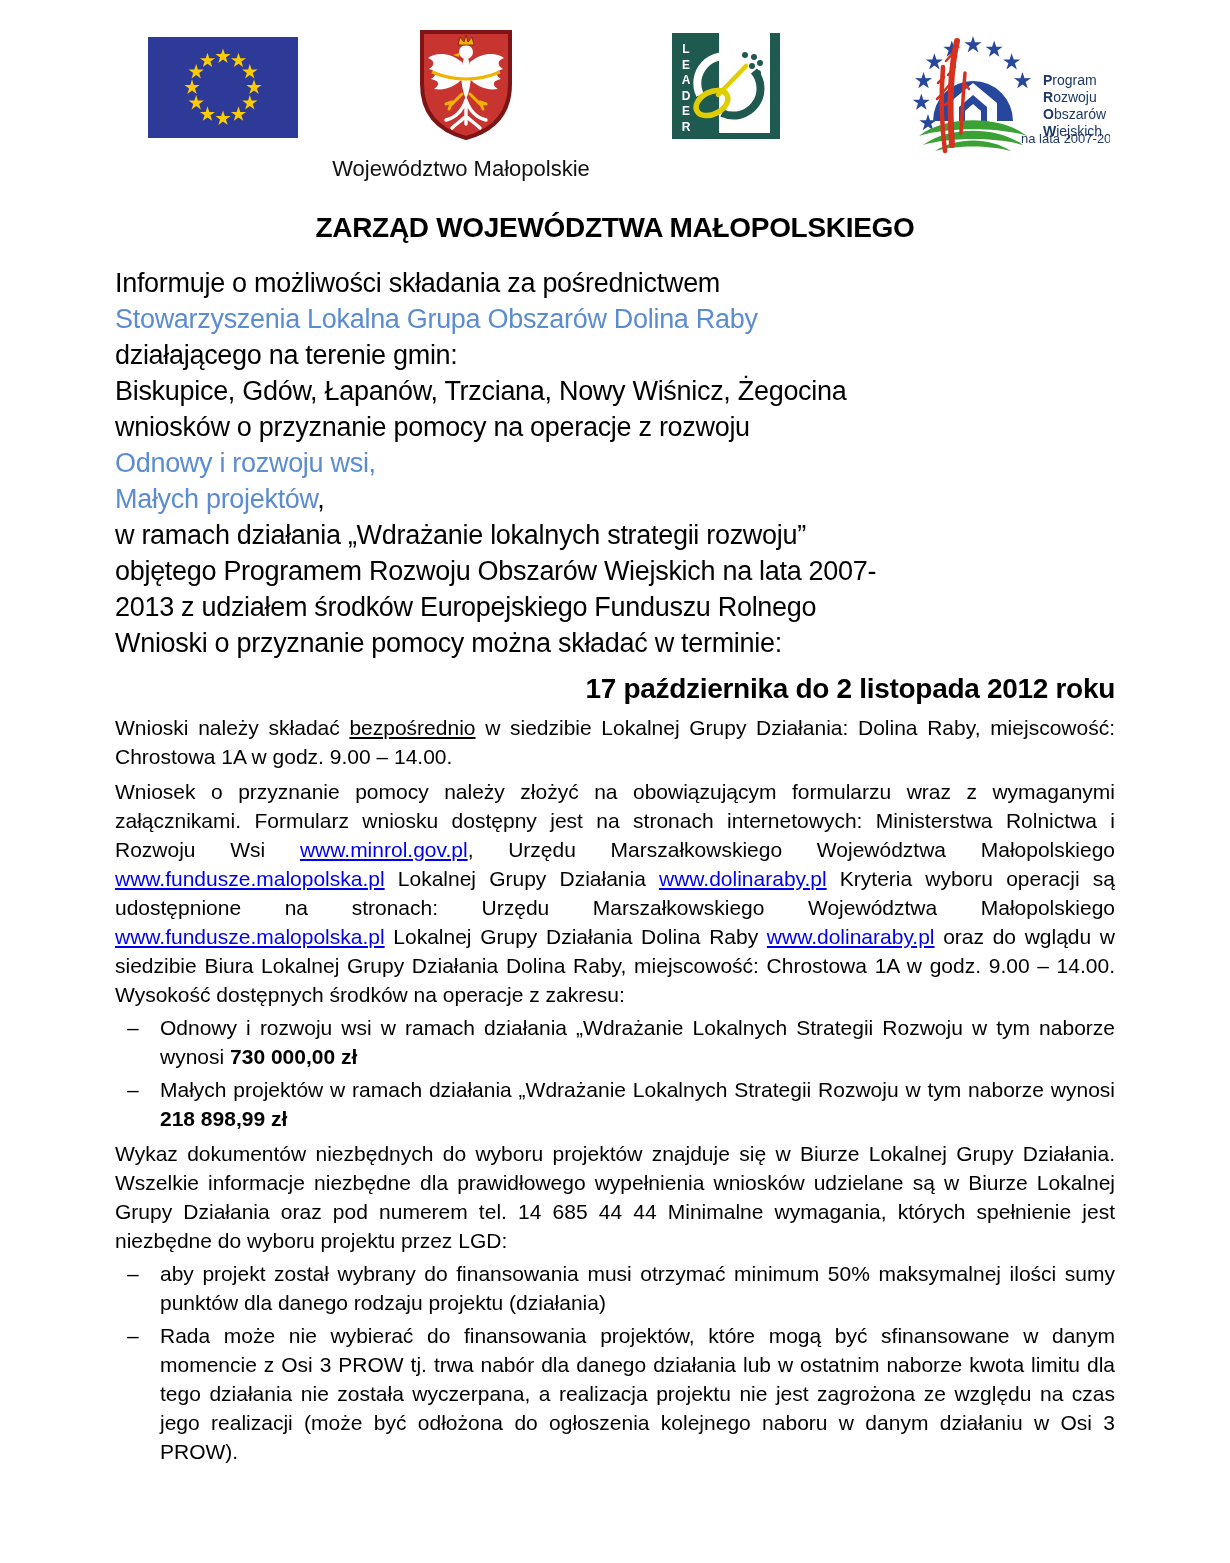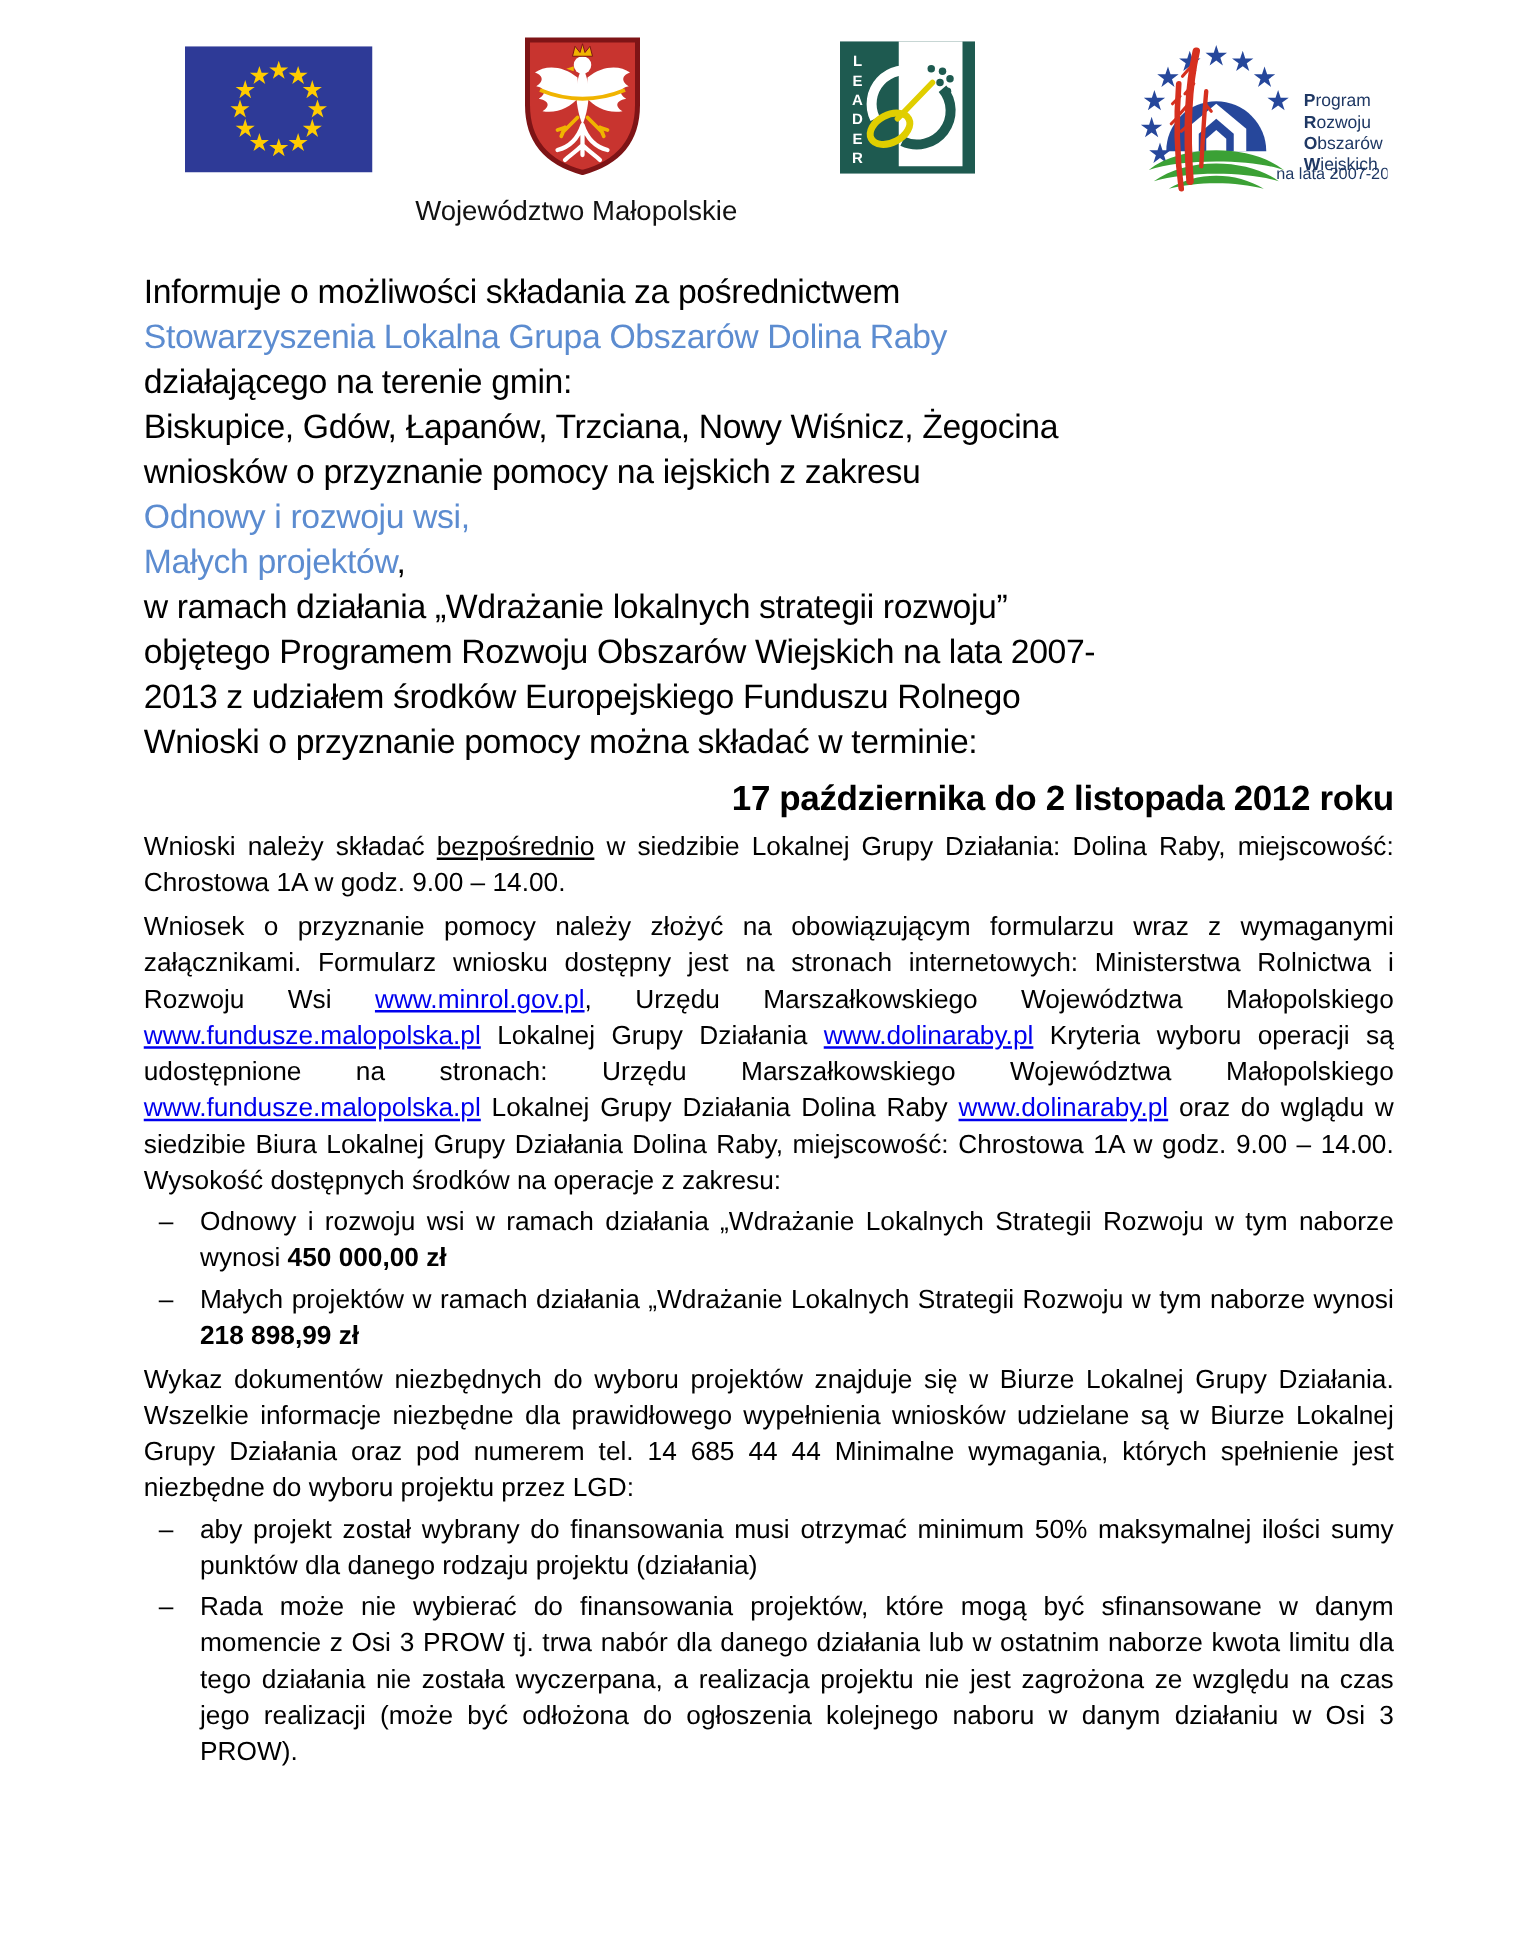--- a/index.html
+++ b/index.html
@@ -147,41 +147,42 @@
           <text x="138" y="69" font-size="14" fill="#1F3864"><tspan font-weight="bold">R</tspan><tspan>ozwoju</tspan></text>
           <text x="138" y="86" font-size="14" fill="#1F3864"><tspan font-weight="bold">O</tspan><tspan>bszarów</tspan></text>
           <text x="138" y="103" font-size="14" fill="#1F3864"><tspan font-weight="bold">W</tspan><tspan>iejskich</tspan></text>
         </g>
       <text id="prow-subline" x="116" y="110" font-size="13" fill="#1F3864">na lata 2007-2013</text>
     </svg>
   </div>
 
   <div class="content">
 
+    <div class="doc-title">ZARZĄD WOJEWÓDZTWA MAŁOPOLSKIEGO</div>
 
     <div class="heading-block">
         <div class="h-line"><span>Informuje o możliwości składania za pośrednictwem</span></div>
         <div class="h-line"><span class="blue">Stowarzyszenia Lokalna Grupa Obszarów Dolina Raby</span></div>
         <div class="h-line"><span>działającego na terenie gmin:</span></div>
         <div class="h-line"><span>Biskupice, Gdów, Łapanów, Trzciana, Nowy Wiśnicz, Żegocina</span></div>
-        <div class="h-line"><span>wniosków o przyznanie pomocy na iejskich z zakresu</span></div>
+        <div class="h-line"><span>wniosków o przyznanie pomocy na operacje z rozwoju</span></div>
         <div class="h-line"><span class="blue">Odnowy i rozwoju wsi,</span></div>
         <div class="h-line"><span class="blue">Małych projektów</span><span>,</span></div>
         <div class="h-line"><span>w ramach działania „Wdrażanie lokalnych strategii rozwoju”</span></div>
         <div class="h-line"><span>objętego Programem Rozwoju Obszarów Wiejskich na lata 2007-</span></div>
         <div class="h-line"><span>2013 z udziałem środków Europejskiego Funduszu Rolnego</span></div>
         <div class="h-line"><span>Wnioski o przyznanie pomocy można składać w terminie:</span></div>
       </div>
 
     <div class="date-line">17 października do 2 listopada 2012 roku</div>
 
     <div class="body-block">
         <div class="para"><span>Wnioski należy składać </span><span class="u">bezpośrednio</span><span> w siedzibie Lokalnej Grupy Działania: Dolina Raby, miejscowość: Chrostowa 1A w godz. 9.00 – 14.00.</span></div>
         <div class="para"><span>Wniosek o przyznanie pomocy należy złożyć na obowiązującym formularzu wraz z wymaganymi załącznikami.  Formularz wniosku dostępny jest na stronach internetowych: Ministerstwa Rolnictwa i Rozwoju Wsi </span><span class="link">www.minrol.gov.pl</span><span>, Urzędu Marszałkowskiego Województwa Małopolskiego </span><span class="link">www.fundusze.malopolska.pl</span><span> Lokalnej Grupy Działania </span><span class="link">www.dolinaraby.pl</span><span> Kryteria wyboru operacji są udostępnione na stronach: Urzędu Marszałkowskiego Województwa Małopolskiego </span><span class="link">www.fundusze.malopolska.pl</span><span> Lokalnej Grupy Działania Dolina Raby </span><span class="link">www.dolinaraby.pl</span><span> oraz do wglądu w siedzibie Biura Lokalnej Grupy Działania Dolina Raby, miejscowość: Chrostowa 1A w godz. 9.00 – 14.00. Wysokość dostępnych środków na operacje z zakresu:</span></div>
-        <div class="para li"><span class="marker">–</span><span>Odnowy i rozwoju wsi w ramach działania „Wdrażanie Lokalnych Strategii Rozwoju w tym naborze wynosi </span><span class="b">450 000,00  zł</span></div>
+        <div class="para li"><span class="marker">–</span><span>Odnowy i rozwoju wsi w ramach działania „Wdrażanie Lokalnych Strategii Rozwoju w tym naborze wynosi </span><span class="b">730 000,00  zł</span></div>
         <div class="para li"><span class="marker">–</span><span>Małych projektów w ramach działania „Wdrażanie Lokalnych Strategii Rozwoju w tym naborze wynosi </span><span class="b">218 898,99  zł</span></div>
         <div class="para"><span>Wykaz dokumentów niezbędnych do wyboru projektów znajduje się w Biurze Lokalnej Grupy Działania. Wszelkie informacje niezbędne dla prawidłowego wypełnienia wniosków udzielane są w Biurze Lokalnej Grupy Działania oraz pod numerem  tel. 14 685 44 44 Minimalne wymagania, których spełnienie jest niezbędne do wyboru projektu przez LGD:</span></div>
         <div class="para li"><span class="marker">–</span><span>aby projekt został wybrany do finansowania musi otrzymać minimum 50% maksymalnej ilości sumy punktów dla danego rodzaju projektu (działania)</span></div>
         <div class="para li"><span class="marker">–</span><span>Rada może nie wybierać do finansowania projektów, które mogą być sfinansowane w danym momencie z Osi 3 PROW tj. trwa nabór dla danego działania lub w ostatnim naborze kwota limitu dla tego działania nie została wyczerpana, a realizacja projektu nie jest zagrożona ze względu na czas jego realizacji (może być odłożona do ogłoszenia kolejnego naboru w danym działaniu w Osi 3 PROW).</span></div>
       </div>
 
   </div>
 </div>
 
 </body></html>

